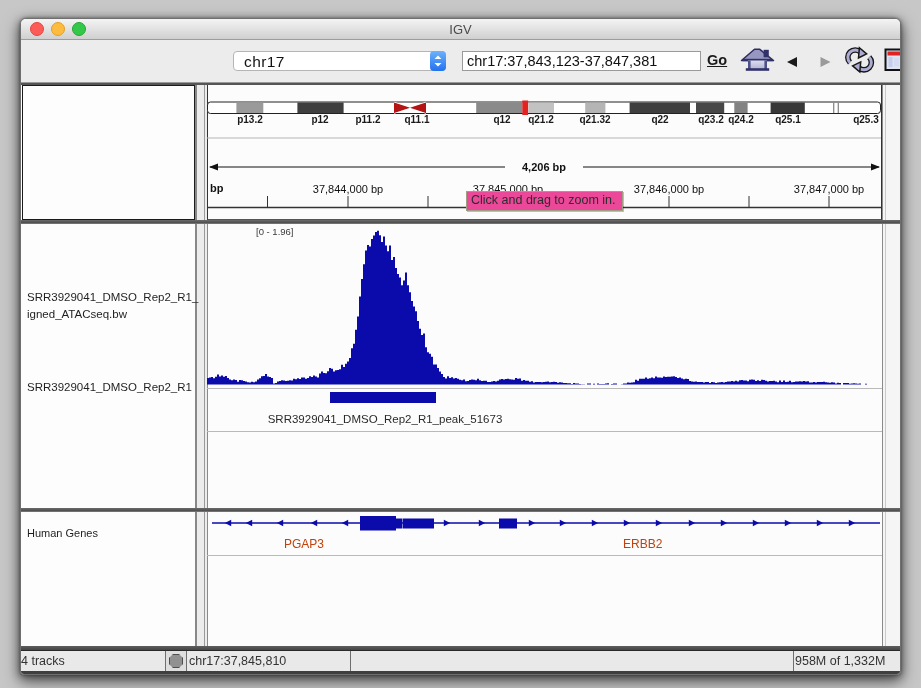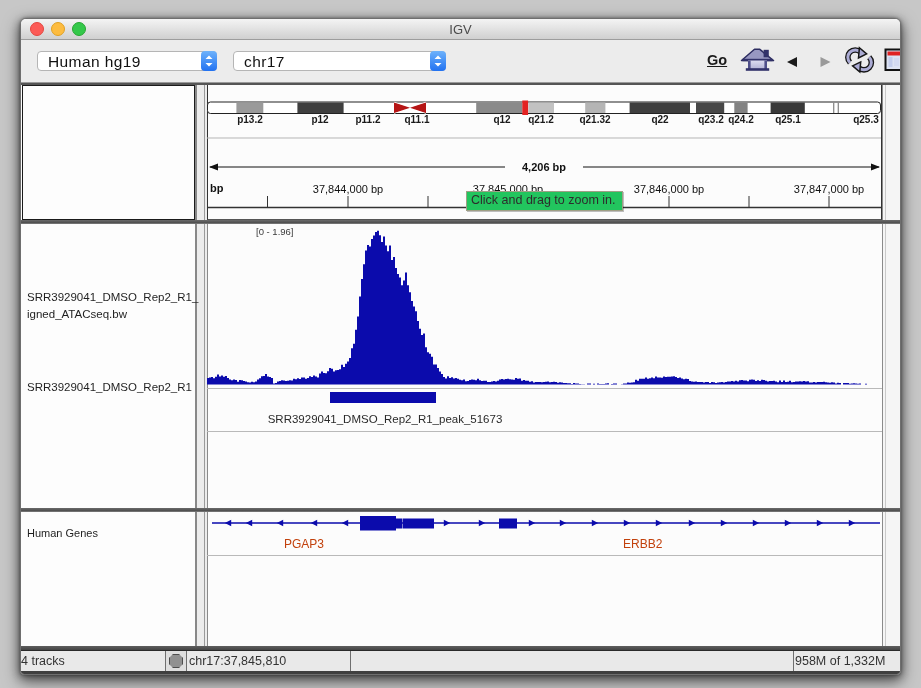--- a/index.html
+++ b/index.html
@@ -43,47 +43,42 @@
 .dataline{left:186px;width:675px;height:1px;background:#b9b9b9;}
 #scale196{left:191px;top:207px;font-size:9.5px;color:#3a3a3a;padding-left:44px;}
 #peaklabel{left:186px;top:394px;width:356px;text-align:center;font-size:11.5px;color:#2a2a2a;}
 .genelabel{font-size:12px;color:#c2410c;}
 
 #statussep{left:0;top:627px;width:879px;height:4px;background:linear-gradient(#5f5f5f,#454545);}
 #statusbar{left:0;top:631px;width:879px;height:21px;background:#e9e9e9;font-size:12.5px;color:#333;box-sizing:border-box;border-top:1.5px solid #2a2a2a;}
 #statusbar .cell{position:absolute;top:0;height:21px;border-right:1px solid #6f6f6f;}
 #statusbar .txt{position:absolute;top:3px;white-space:nowrap;}
 #winbottom{left:0;top:652px;width:879px;height:3px;background:#3f3f3f;}
-.tooltip{left:445px;top:172px;width:155px;height:18px;background:#22c55e;border:1px solid #9f9f85;box-shadow:1px 1px 0 rgba(0,0,0,.25);font-size:12.5px;color:#2d2d2d;}
+.tooltip{left:445px;top:172px;width:155px;height:18px;background:#ec4899;border:1px solid #9f9f85;box-shadow:1px 1px 0 rgba(0,0,0,.25);font-size:12.5px;color:#2d2d2d;}
 </style>
 </head>
 <body>
 <div id="stage">
 <div id="win">
   <div class="abs" id="titlebar"></div>
   <div class="abs light" style="left:9px;background:#fc5b57;border:1px solid #e2463f;"></div>
   <div class="abs light" style="left:30px;background:#fdbc40;border:1px solid #dfa023;"></div>
   <div class="abs light" style="left:51px;background:#34c84a;border:1px solid #28a532;"></div>
   <div class="abs" id="title">IGV</div>
   <div class="abs" id="toolbar"></div>
-  <div class="abs combo" style="left:16px;width:178px;">
-        <span class="ctext">Human hg19</span>
-    <span class="spin">
-          <svg width="12" height="14" viewBox="0 0 12 14">
-            <path d="M2.5 5 L6 1.5 L9.5 5 Z M2.5 9 L6 12.5 L9.5 9 Z" fill="#fff"></path>
-          </svg>
-        </span>
-      </div>
   <div class="abs combo" style="left:212px;width:211px;">
         <span class="ctext">chr17</span>
     <span class="spin">
           <svg width="12" height="14" viewBox="0 0 12 14">
             <path d="M2.5 5 L6 1.5 L9.5 5 Z M2.5 9 L6 12.5 L9.5 9 Z" fill="#fff"></path>
           </svg>
         </span>
+      </div>
+  <div class="abs" id="locfield">
+        <span>chr17:37,843,123-37,847,381</span>
       </div>
   <div class="abs" id="gobtn">Go</div>
   <div class="abs" id="tbicons" style="left:700px;top:21px;">
         <svg width="179" height="42" viewBox="720 39 179 42" style="display:block">
 <defs>
 <linearGradient id="hbody" x1="0" y1="0" x2="0" y2="1">
 <stop offset="0" stop-color="#dcdcf0"></stop>
               <stop offset="1" stop-color="#b4b4d6"></stop>
 </linearGradient>
 <g id="cyc">

